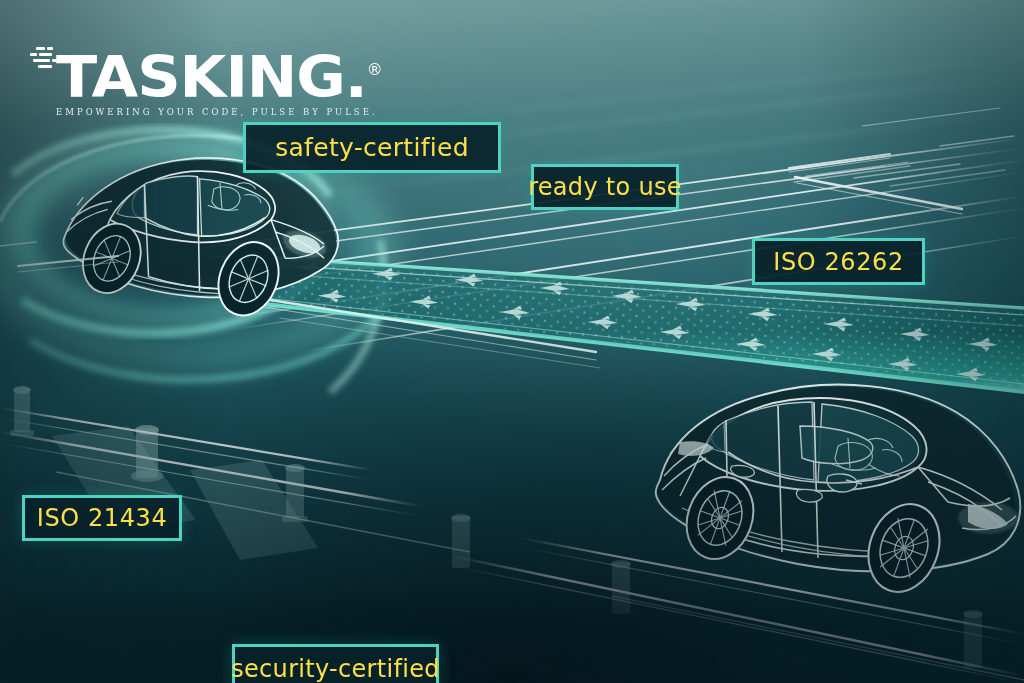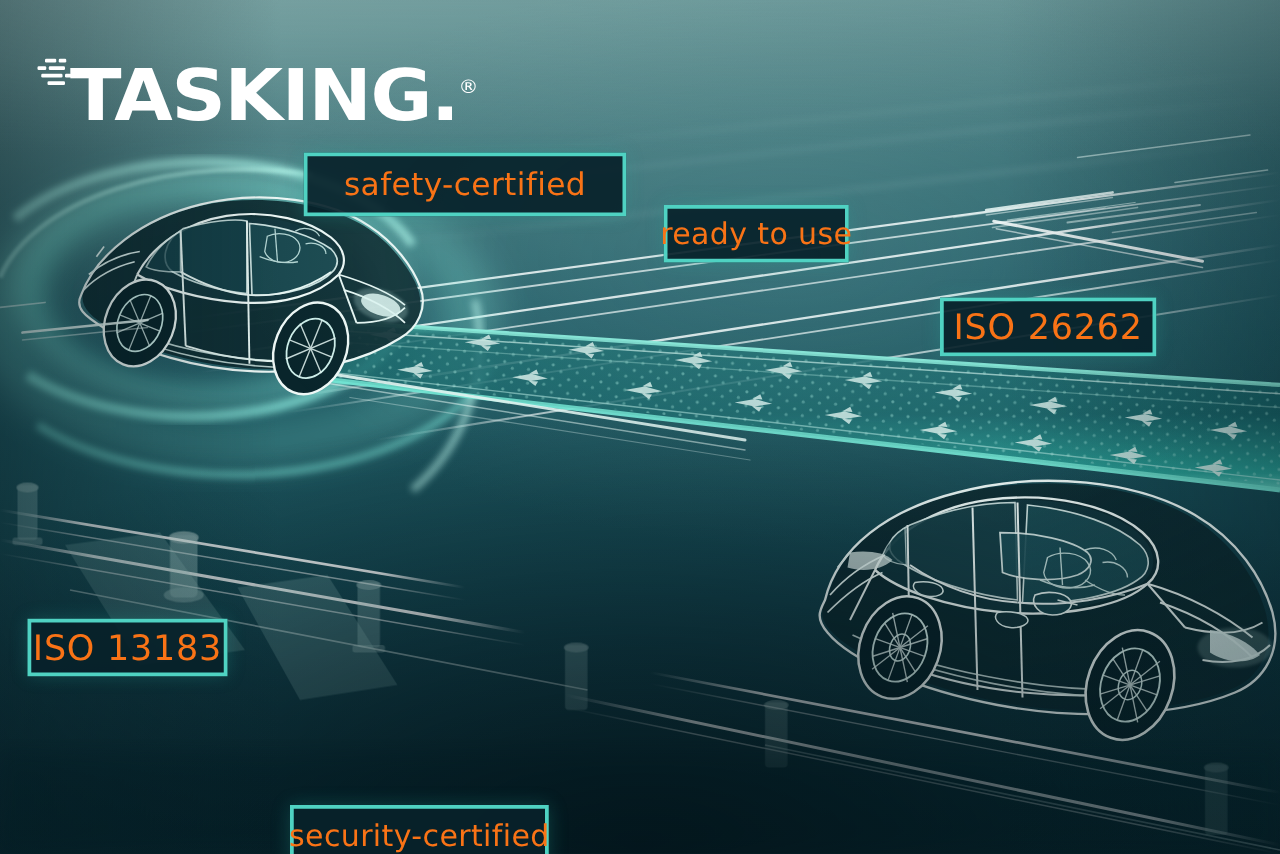--- a/index.html
+++ b/index.html
@@ -53,33 +53,33 @@
   .tag-box{
     position:absolute;
     border:3px solid #4fd2c2;
     background:rgba(8,34,42,.92);
     display:flex;align-items:center;justify-content:center;
     box-sizing:border-box;
     box-shadow:0 0 14px rgba(40,160,150,.30);
   }
   .tag-box span{
     font-family:"DejaVu Sans",sans-serif;
-    color:#f97316;
+    color:#fde047;
     font-size:25px;
     letter-spacing:.3px;
     white-space:nowrap;
     font-weight:500;
   }
   #lbl-safety{left:243px;top:122px;width:258px;height:51px;}
   #lbl-ready {left:531px;top:164px;width:148px;height:46px;}
   #lbl-26262 {left:752px;top:238px;width:173px;height:47px;}
   #lbl-21434 {left:22px; top:495px;width:160px;height:46px;}
   #lbl-security{left:232px;top:604px;width:207px;height:49px;margin-top:40px;}
   #lbl-ready span{font-size:24px;}
-  #lbl-26262 span,#lbl-21434 span{font-size:28px;letter-spacing:.6px;}
+  #lbl-26262 span,#lbl-21434 span{font-size:24px;letter-spacing:.6px;}
   #lbl-security span{font-size:24px;}
 </style>
 </head>
 <body>
 
 <div id="stage">
 
   <svg class="layer" viewBox="0 0 1024 683">
     <defs>
       <linearGradient id="gLane" x1="0" y1="0" x2="1" y2="0">
@@ -528,31 +528,32 @@
     <div class="dashes">
       <i style="left:6px;  top:0px;  width:9px;"></i>
       <i style="left:17px; top:0px;  width:6px;"></i>
       <i style="left:0px;  top:6px;  width:7px;"></i>
       <i style="left:9px;  top:6px;  width:13px;"></i>
       <i style="left:3px;  top:12px; width:17px;"></i>
       <i style="left:22px; top:12px; width:5px;"></i>
       <i style="left:8px;  top:18px; width:14px;"></i>
     </div>
     <div class="word"><span>TASKING</span><span>.</span><span class="reg">®</span></div>
+    <div class="tag">EMPOWERING YOUR CODE, PULSE BY PULSE.</div>
   </div>
 
   <div class="tag-box" id="lbl-safety">
     <span>safety-certified</span>
   </div>
   <div class="tag-box" id="lbl-ready">
     <span>ready to use</span>
   </div>
   <div class="tag-box" id="lbl-26262">
     <span>ISO 26262</span>
   </div>
   <div class="tag-box" id="lbl-21434">
-    <span>ISO 13183</span>
+    <span>ISO 21434</span>
   </div>
   <div class="tag-box" id="lbl-security">
     <span>security-certified</span>
   </div>
 
 </div>
 
 </body></html>

